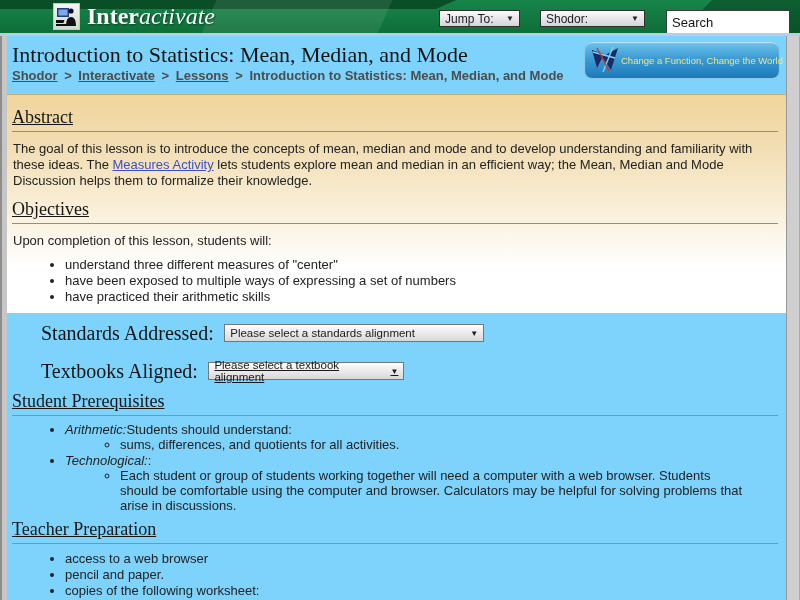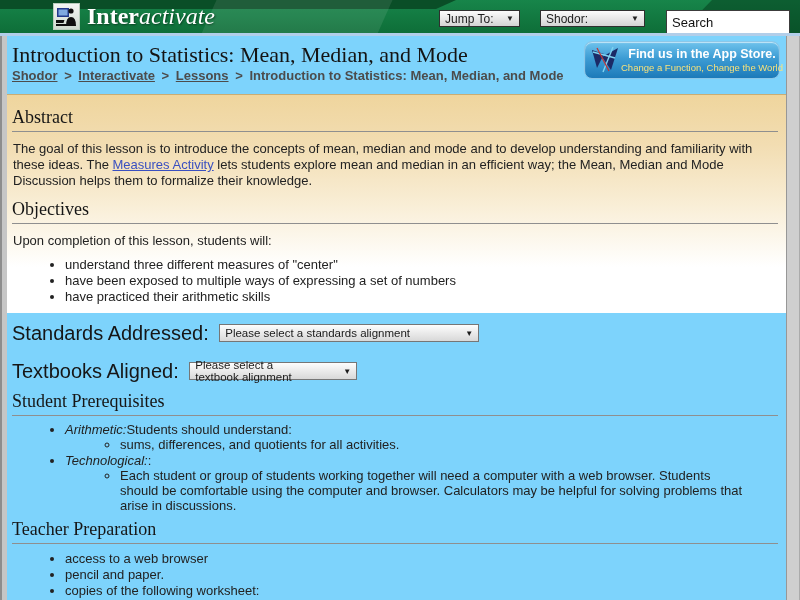--- a/index.html
+++ b/index.html
@@ -89,44 +89,45 @@
 
   
   .tanwrap {
     margin-top:8px; padding:2px 0 8px;
     border-top:1px solid #c9ad74;
     background:linear-gradient(180deg,#efd59d 0px,#f2ddb2 50px,#f9eed6 110px,#ffffff 172px,#ffffff 100%);
   }
   .shead {
     font-family:"Liberation Serif", serif; font-weight:normal; color:#161616;
     font-size:18px; line-height:21px; margin:10px 8px 0 5px;
-    padding-bottom:3px; border-bottom:1px solid #8f8f8f;
+    padding-bottom:3px; border-bottom:1px solid #8f8f8f;text-decoration:underline;
   }
   .ptext { font-size:13px; line-height:16px; margin:9px 10px 0 6px; color:#222; }
   a.link { color:#3a50c0; text-decoration:underline; cursor:pointer; }
   ul.blist { margin:8px 0 0; padding:0 10px 0 43px; font-size:13px; line-height:15px; color:#222; list-style:disc; }
   ul.blist li { margin:0 15px 1px; }
   ul.circ { list-style:circle; margin:0; padding-left:40px; }
   .ital { font-style:italic; }
 
   .inline-row { margin:8px 8px 0 5px; }
   .inline-row.textbooks { margin-top:14px; }
   .bighead {
-    font-family:Liberation Sans, sans-serif; font-size:20px; line-height:24px; color:#161616;
+    font-family:Liberation Serif, serif; font-size:20px; line-height:24px; color:#161616;
     vertical-align:middle;
+    margin-left:29px;
   }
   .fselect {
     display:inline-flex; align-items:center; justify-content:space-between;
     height:18px; border:1px solid #767676; background:linear-gradient(#fdfdfd,#d8d8d8);
     font-size:11.5px; color:#1a1a1a; padding:0 5px; margin-left:6px;
     vertical-align:middle; cursor:pointer;gap:23px;
   }
   .fselect .arrow { font-size:8px; margin-left:6px; }
   .fselect.wide { width:260px; }
-  .fselect.narrow { width:168px; }
+  .fselect.narrow { width:196px;text-decoration:underline; }
 
   section.s-prereq .shead { margin-top:8px; }
   section.s-teacher .shead { margin-top:6px; }
   ul.tight { margin-top:6px; }
   ul.tp { margin-top:7px; }
 </style>
 </head>
 <body>
 
 <div class="banner">
@@ -182,21 +183,20 @@
         <span class="badge-logo">
           <svg width="32" height="32" viewBox="0 0 32 32">
             <polygon points="3,6 15,10 8,24" fill="#1b2a66"></polygon>
             <polygon points="29,4 22,26 13,13" fill="#1b2a66"></polygon>
             <path d="M4 8 L26 14" stroke="#7fd2f0" stroke-width="1.4" fill="none"></path>
             <path d="M24 3 L14 28" stroke="#7fd2f0" stroke-width="1.4" fill="none"></path>
             <path d="M8 4 L20 27" stroke="#c43333" stroke-width="1.2" fill="none"></path>
           </svg>
         </span>
         <span class="badge-text">
-          <span class="b1">Find us in the App Store.</span>
           <span class="b2">Change a Function, Change the World</span>
         </span>
       </div>
     </div>
 
     <div class="tanwrap">
       <section>
         <h3 class="shead">Abstract</h3>
         <p class="ptext"><span>The goal of this lesson is to introduce the concepts of mean, median and mode and to develop understanding and familiarity with these ideas. The </span><a class="link">Measures Activity</a><span> lets students explore mean and median in an efficient way; the Mean, Median and Mode Discussion helps them to formalize their knowledge.</span></p>
       </section>

